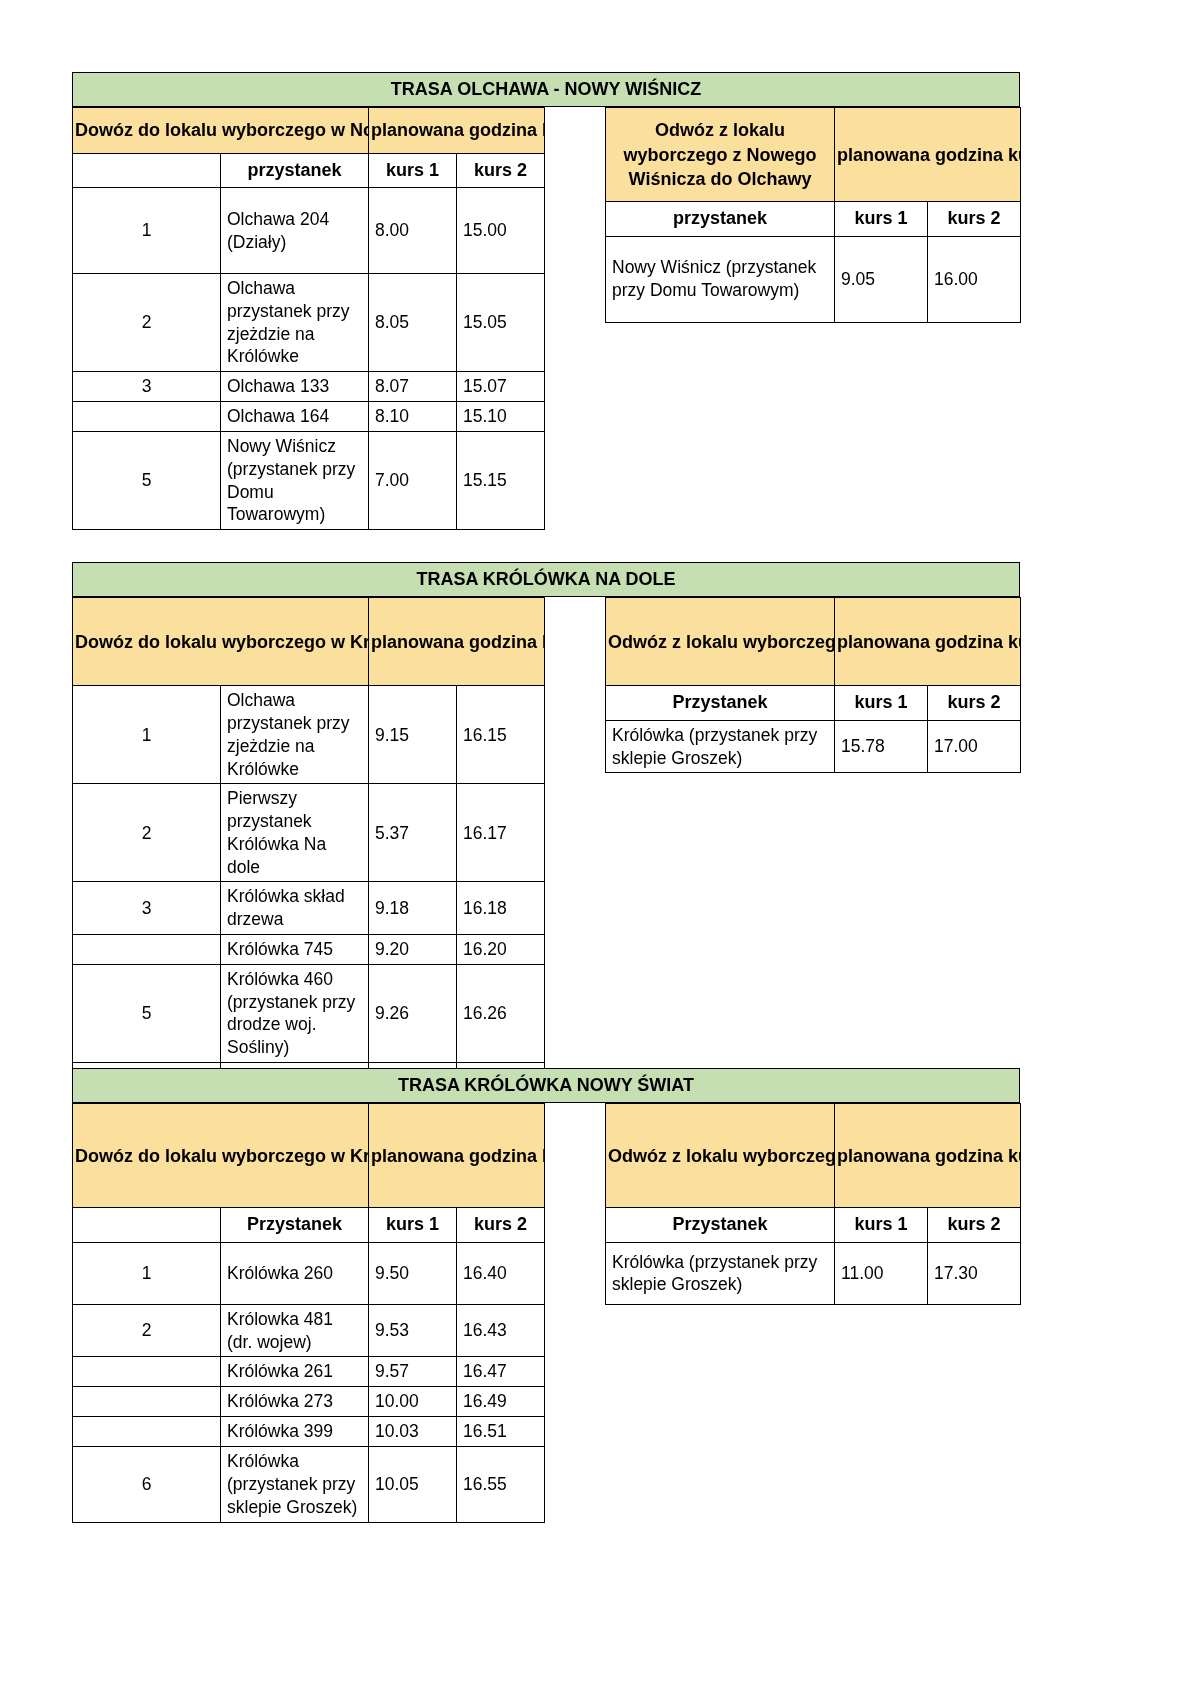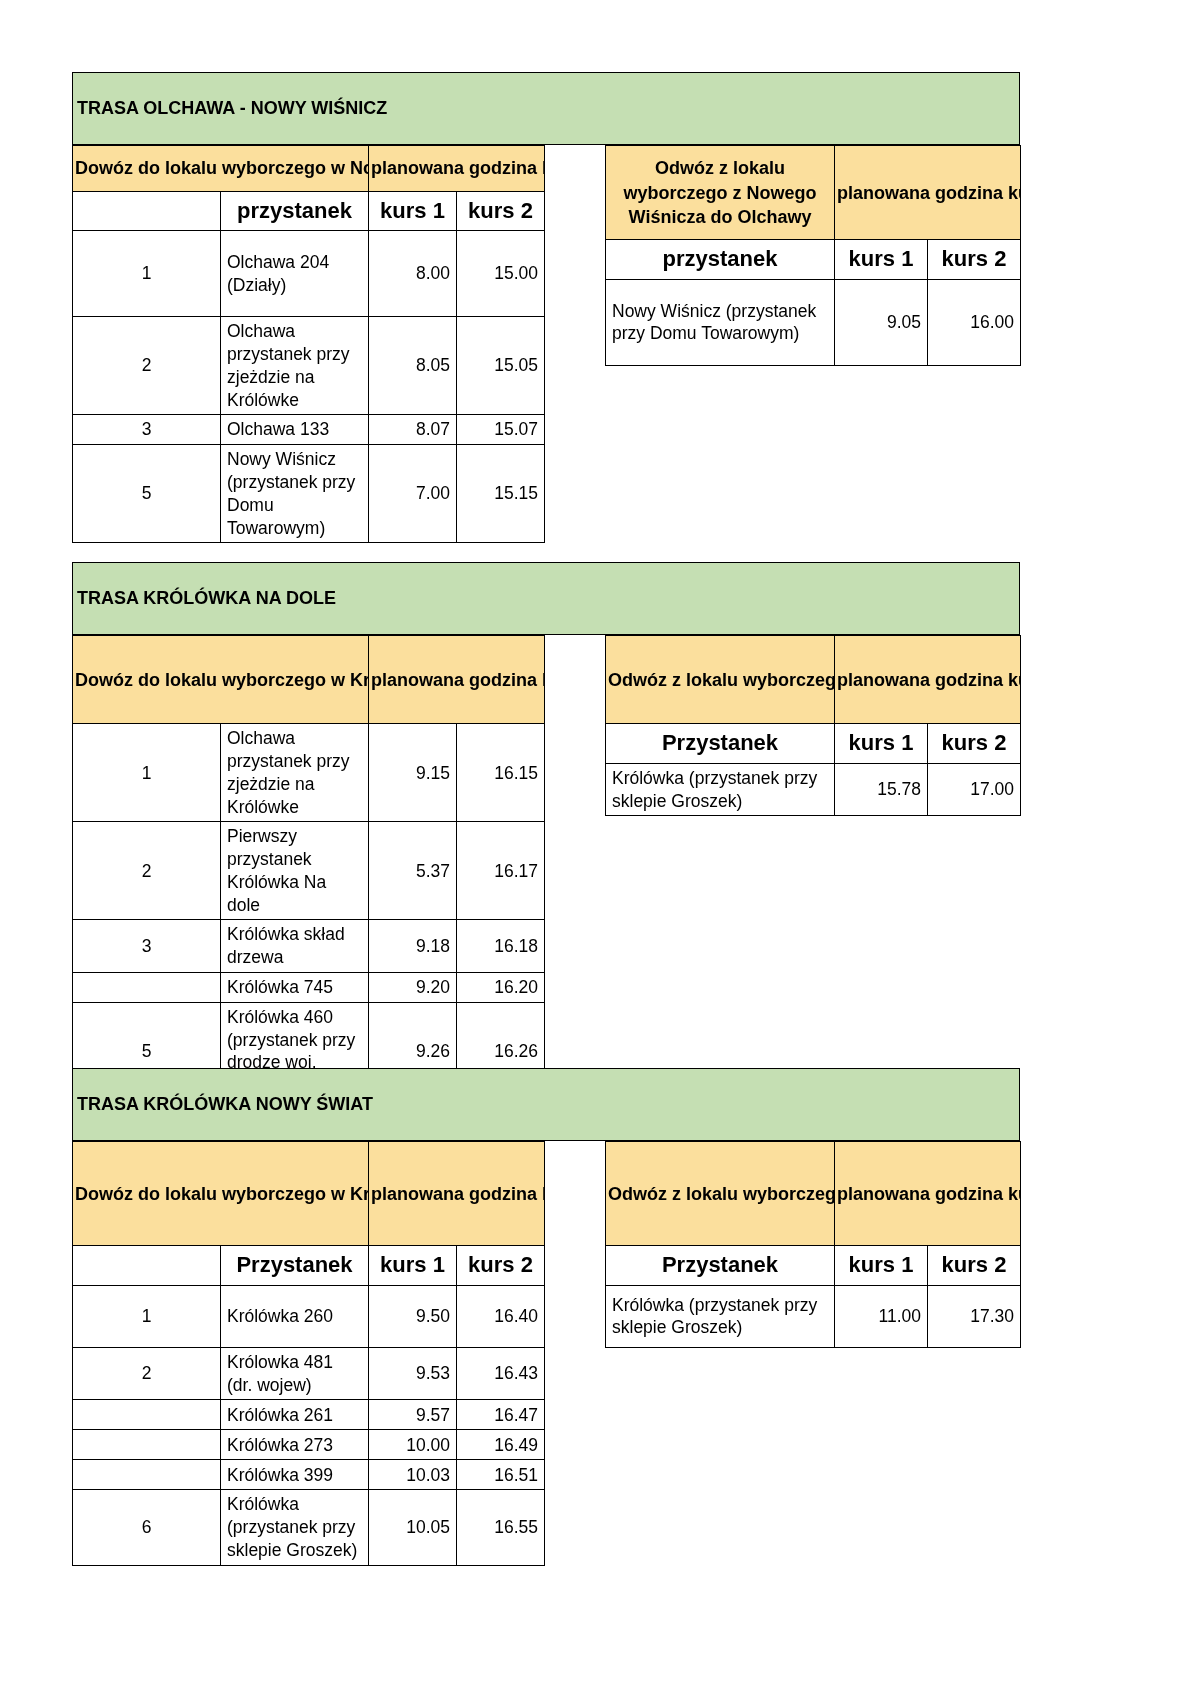--- a/index.html
+++ b/index.html
@@ -34,52 +34,53 @@
     padding: 3px 6px;
     font-size: 17.5px;
     font-weight: normal;
     vertical-align: middle;
     line-height: 1.3;
     box-sizing: border-box;
   }
   .title-bar td {
     background: #c5dfb3;
     font-weight: bold;
+    text-align: center;
     font-size: 18px;
-    padding: 24px 4px;
+    padding: 5px 4px;
     border: 1.5px solid #000000;
   }
   .hdr {
     background: #fbdf9d;
     font-weight: bold;
     text-align: center;
     font-size: 18px;
     line-height: 1.35;
     padding: 10px 2px;
   }
   .hdr-nowrap {
     white-space: nowrap;
     overflow: hidden;
   }
   .subhdr {
     background: #ffffff;
     font-weight: bold;
     text-align: center;
-    font-size: 22px;
+    font-size: 18px;
     padding: 5px 4px;
   }
   .lp {
     text-align: center;
     width: 55px;
   }
   .stop {
     text-align: left;
   }
   .time {
-    text-align: right;
+    text-align: left;
   }
   .mid td  { height: 52px; }
   .short td{ height: 30px; }
   .h86 td  { height: 86px; }
   .h62 td  { height: 62px; }
   .h66 td  { height: 66px; }
 </style>
 </head>
 <body>
 
@@ -120,20 +121,26 @@
           <td class="stop">Olchawa przystanek przy zjeżdzie na Królówke</td>
           <td class="time">8.05</td>
           <td class="time">15.05</td>
         </tr>
         <tr class="short">
           <td class="lp">3</td>
           <td class="stop">Olchawa 133</td>
           <td class="time">8.07</td>
           <td class="time">15.07</td>
         </tr>
+        <tr class="short">
+          <td class="lp"></td>
+          <td class="stop">Olchawa 164</td>
+          <td class="time">8.10</td>
+          <td class="time">15.10</td>
+        </tr>
         <tr class="h86">
           <td class="lp">5</td>
           <td class="stop">Nowy Wiśnicz (przystanek przy Domu Towarowym)</td>
           <td class="time">7.00</td>
           <td class="time">15.15</td>
         </tr>
       </tbody>
         </table>
 
       <table style="position:absolute; left:533px; top:0; width:415px;">

